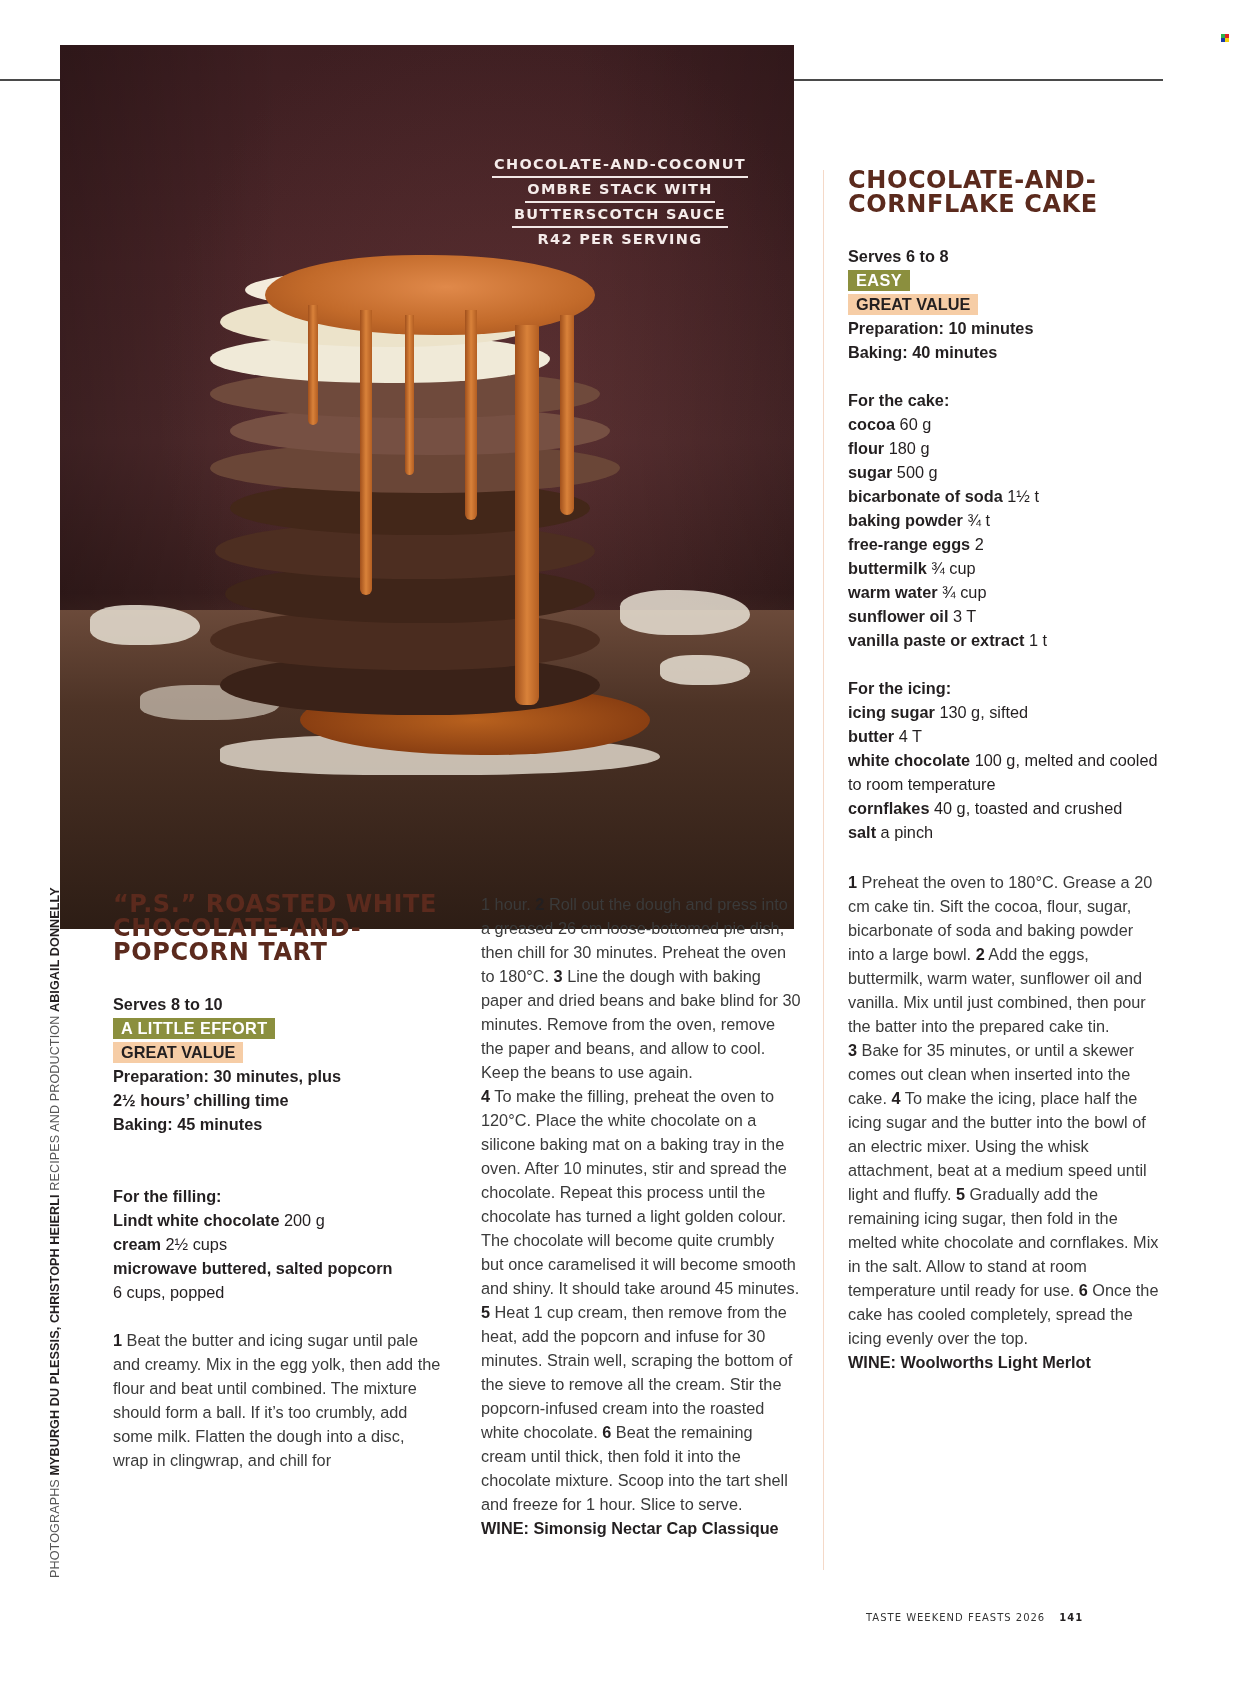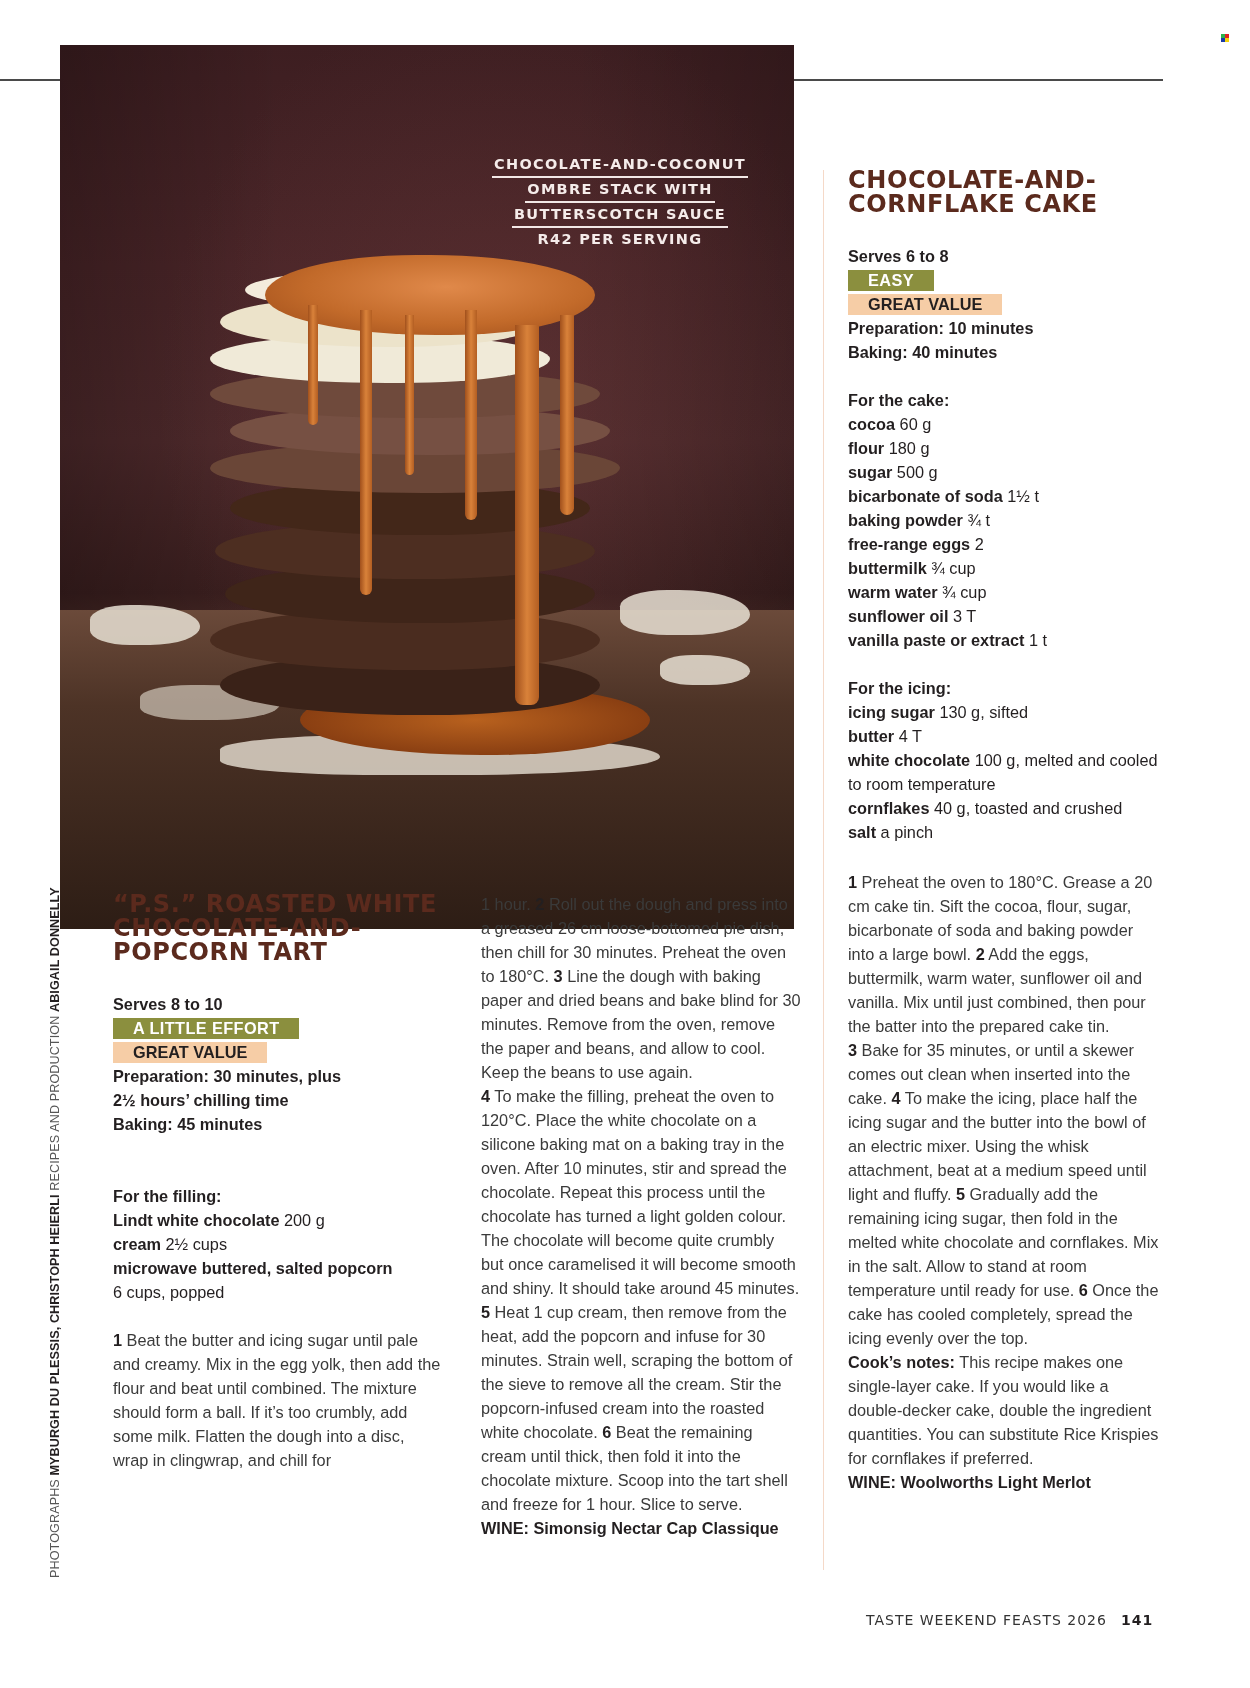--- a/index.html
+++ b/index.html
@@ -15,30 +15,30 @@
   .photo .layer { position:absolute; border-radius:46% 50% 44% 52% / 50%; }
   .photo .drip { position:absolute; background:linear-gradient(90deg,#a1501c,#d9823a,#b35e22); border-radius:0 0 8px 8px; }
   .caption { position:absolute; left:450px; top:118px; width:340px; text-align:center; color:#f5ecea; font-family:"DejaVu Sans", sans-serif; font-size:14.5px; letter-spacing:1.3px; line-height:23px; font-weight:600; }
   .caption .cap-line { display:inline-block; border-bottom:2px solid #f2e8e6; padding:0 2px; }
   .caption .cap-line.last { border-bottom:none; }
   .vdiv { position:absolute; left:823px; top:170px; width:1px; height:1400px; background:#f5d9c8; }
   .title { color:#5b2a1d; font-family:"DejaVu Sans", sans-serif; font-weight:bold; font-size:24px; line-height:24px; letter-spacing:0.6px; margin:0; }
   .col { position:absolute; font-family:"Liberation Sans", sans-serif; font-size:16.3px; line-height:24px; color:#231f20; }
   .col p { margin:0; }
   .meta b, .ing b { font-weight:bold; }
-  .tag { display:inline-block; font-weight:bold; padding:0 20px; line-height:21px; margin:1px 0; }
+  .tag { display:inline-block; font-weight:bold; padding:0 8px; line-height:21px; margin:1px 0; }
   .tag.effort { background:#8b8f3e; color:#ffffff; letter-spacing:0.4px; }
   .tag.value { background:#f6cda6; color:#231f20; }
   .spacer { height:24px; }
   .method { color:#3a3a3a; }
   .method b { color:#231f20; }
   .wine { font-weight:bold; color:#231f20; }
   .credit { position:absolute; left:48px; top:1578px; transform-origin:0 0; transform:rotate(-90deg); white-space:nowrap; font-family:"Liberation Sans", sans-serif; font-size:12.6px; color:#555; letter-spacing:0.1px; }
   .credit b { color:#231f20; }
-  .footer { position:absolute; left:866px; top:1612px; font-family:"DejaVu Sans", sans-serif; font-size:14px; letter-spacing:1px; color:#333; }
+  .footer { position:absolute; left:866px; top:1612px; font-family:"DejaVu Sans", sans-serif; font-size:10px; letter-spacing:1px; color:#333; }
   .footer .page { font-weight:bold; margin-left:14px; color:#231f20; }
 </style>
 </head>
 <body>
 
 <div class="topline"></div>
 <div class="reg-mark">
   <span style="left:0;top:0;background:#2bb24c"></span>
   <span style="left:4px;top:0;background:#e02020"></span>
   <span style="left:0;top:4px;background:#1a3aa8"></span>
@@ -125,21 +125,20 @@
   </div>
 </div>
 
 <div class="col method" style="left:848px;top:870px;width:312px;">
   <p>
     <b>1</b><span> Preheat the oven to 180°C. Grease a 20 cm cake tin. Sift the cocoa, flour, sugar, bicarbonate of soda and baking powder into a large bowl. </span><b>2</b><span> Add the eggs, buttermilk, warm water, sunflower oil and vanilla. Mix until just combined, then pour the batter into the prepared cake tin.</span>
   </p>
   <p>
     <b>3</b><span> Bake for 35 minutes, or until a skewer comes out clean when inserted into the cake. </span><b>4</b><span> To make the icing, place half the icing sugar and the butter into the bowl of an electric mixer. Using the whisk attachment, beat at a medium speed until light and fluffy. </span><b>5</b><span> Gradually add the remaining icing sugar, then fold in the melted white chocolate and cornflakes. Mix in the salt. Allow to stand at room temperature until ready for use. </span><b>6</b><span> Once the cake has cooled completely, spread the icing evenly over the top.</span>
   </p>
-  <p><b>Cook’s notes:</b><span> This recipe makes one single-layer cake. If you would like a double-decker cake, double the ingredient quantities. You can substitute Rice Krispies for cornflakes if preferred.</span></p>
   <p class="wine">WINE: Woolworths Light Merlot</p>
 </div>
 
 <div class="col" style="left:113px;top:892px;width:330px;">
   <h2 class="title">
     <span>“P.S.” ROASTED WHITE</span><br>
     <span>CHOCOLATE-AND-</span><br>
     <span>POPCORN TART</span>
   </h2>
   <div style="height:28px"></div>

